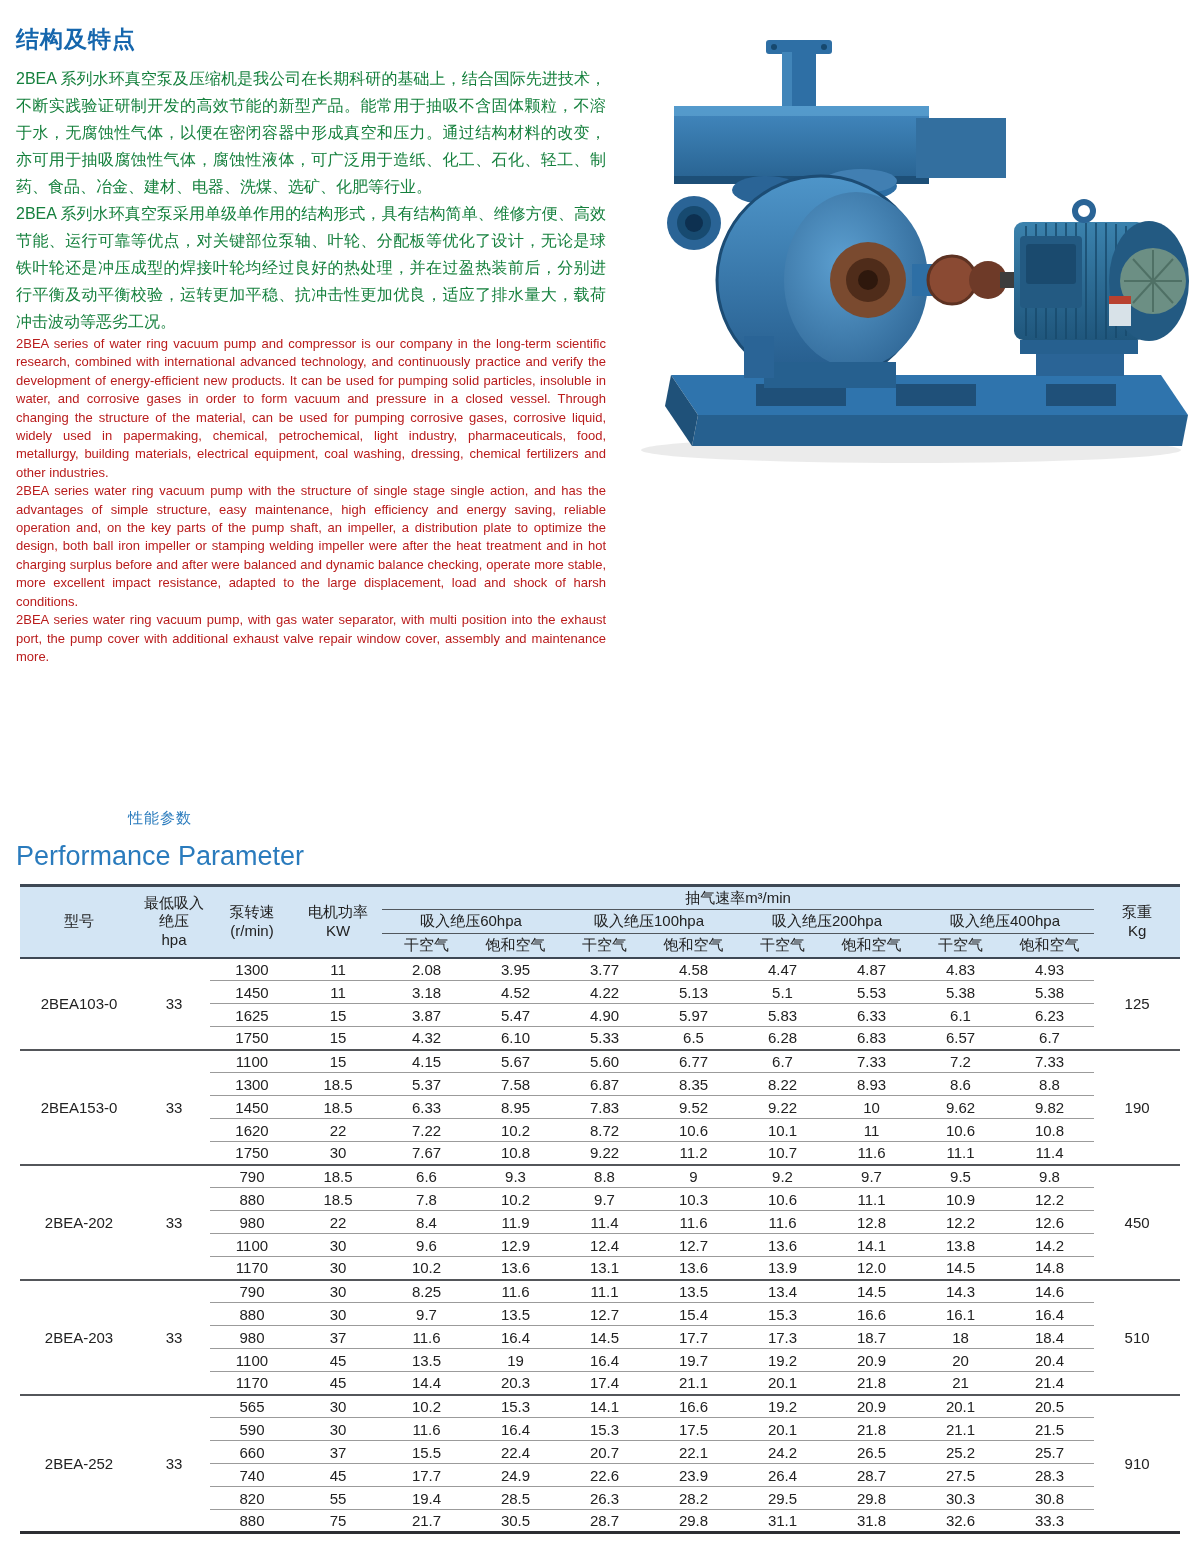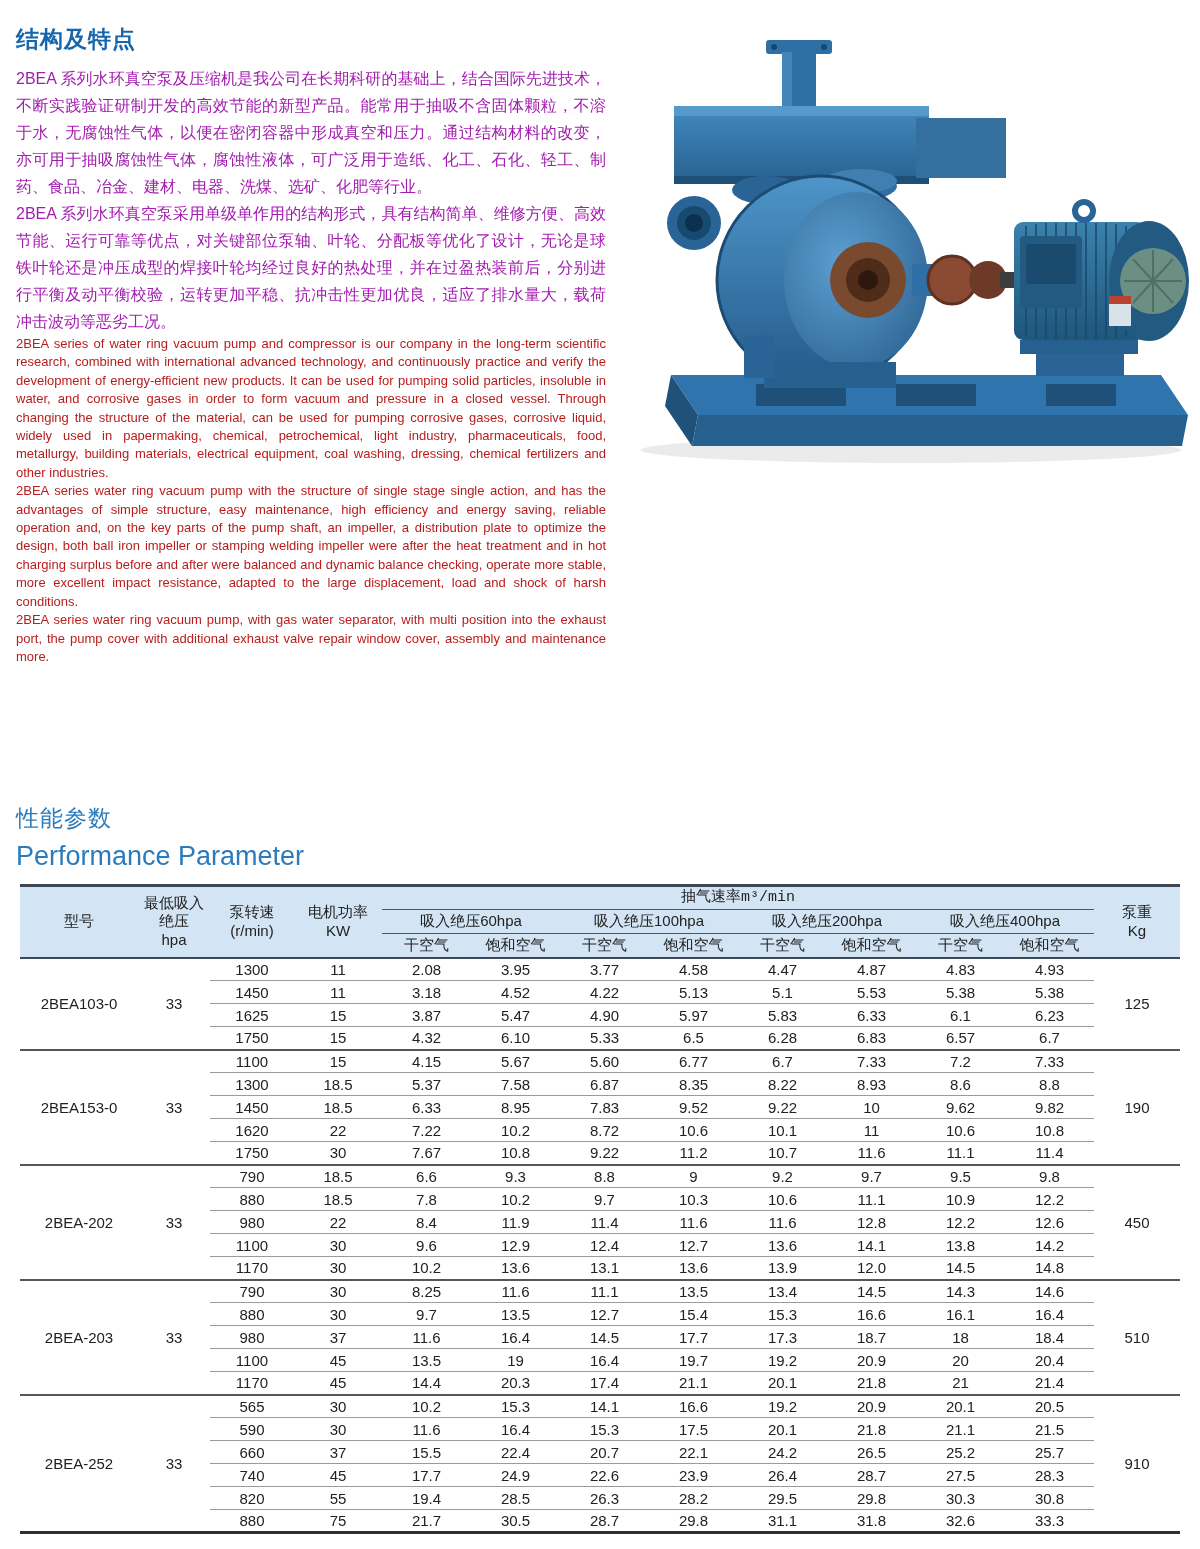--- a/index.html
+++ b/index.html
@@ -8,50 +8,50 @@
     font-family:"Liberation Sans","DejaVu Sans",sans-serif;color:#333;
     overflow:hidden;
   }
 
   
   .text-col{position:absolute;left:16px;top:24px;width:590px;}
   .zh-title{
     color:#1566ad;font-size:23px;font-weight:bold;margin:0 0 10px 0;letter-spacing:1px;
   }
   .zh-body p{
-    margin:0;font-size:16px;line-height:27px;text-align:justify;color:#a21caf;
+    margin:0;font-size:16px;line-height:27px;text-align:justify;color:#15803d;
   }
   .en-title{
     color:#0d68b4;font-size:19px;font-weight:bold;margin:20px 0 9px 0;
   }
   .en-body p{
     margin:0;font-size:13px;line-height:18.4px;text-align:justify;color:#b91c1c;
   }
 
   
   .pump-figure{position:absolute;left:616px;top:18px;width:578px;height:452px;}
   .pump-figure svg{width:100%;height:100%;display:block;}
 
   
   .perf-head{position:absolute;left:16px;top:804px;}
-  .perf-zh{color:#2a7bbd;font-size:23px;font-weight:normal;margin:0;line-height:28px;letter-spacing:1px;}
+  .perf-zh{color:#2a7bbd;font-size:15px;font-weight:normal;margin:0;line-height:28px;letter-spacing:1px;text-align:center;}
   .perf-en{color:#2a7bbd;font-size:27px;font-weight:normal;margin:8px 0 0 0;line-height:32px;}
 
   
   .perf-table{
     position:absolute;left:20px;top:884px;width:1160px;
     border-collapse:collapse;table-layout:fixed;
     border-top:3px solid #3e4854;border-bottom:3px solid #2d2f33;
     font-size:15px;color:#222;
   }
   .perf-table th,.perf-table td{padding:0;margin:0;font-weight:normal;text-align:center;vertical-align:middle;}
   .perf-table thead th{background:#d3e5f4;font-size:15px;color:#222;line-height:1.25;}
   .perf-table thead tr{height:24px;}
   .hspan{border-bottom:2px solid #3e4854;}
-  .rate-head{border-bottom:1px solid #51575d;font-family:Liberation Mono, monospace;}
+  .rate-head{border-bottom:1px solid #51575d;}
   .ghead{border-bottom:1px solid #51575d;}
   .shead{border-bottom:2px solid #3e4854;}
   .hline{display:block;}
   .perf-table tbody tr{height:23px;}
   .perf-table tbody td{font-size:15px;}
   .perf-table tbody tr.inner-row td{border-top:1px solid #9b9b9b;}
   .perf-table tbody tr.group-start td{border-top:2px solid #53565a;}
 </style>
 </head>
 <body>

